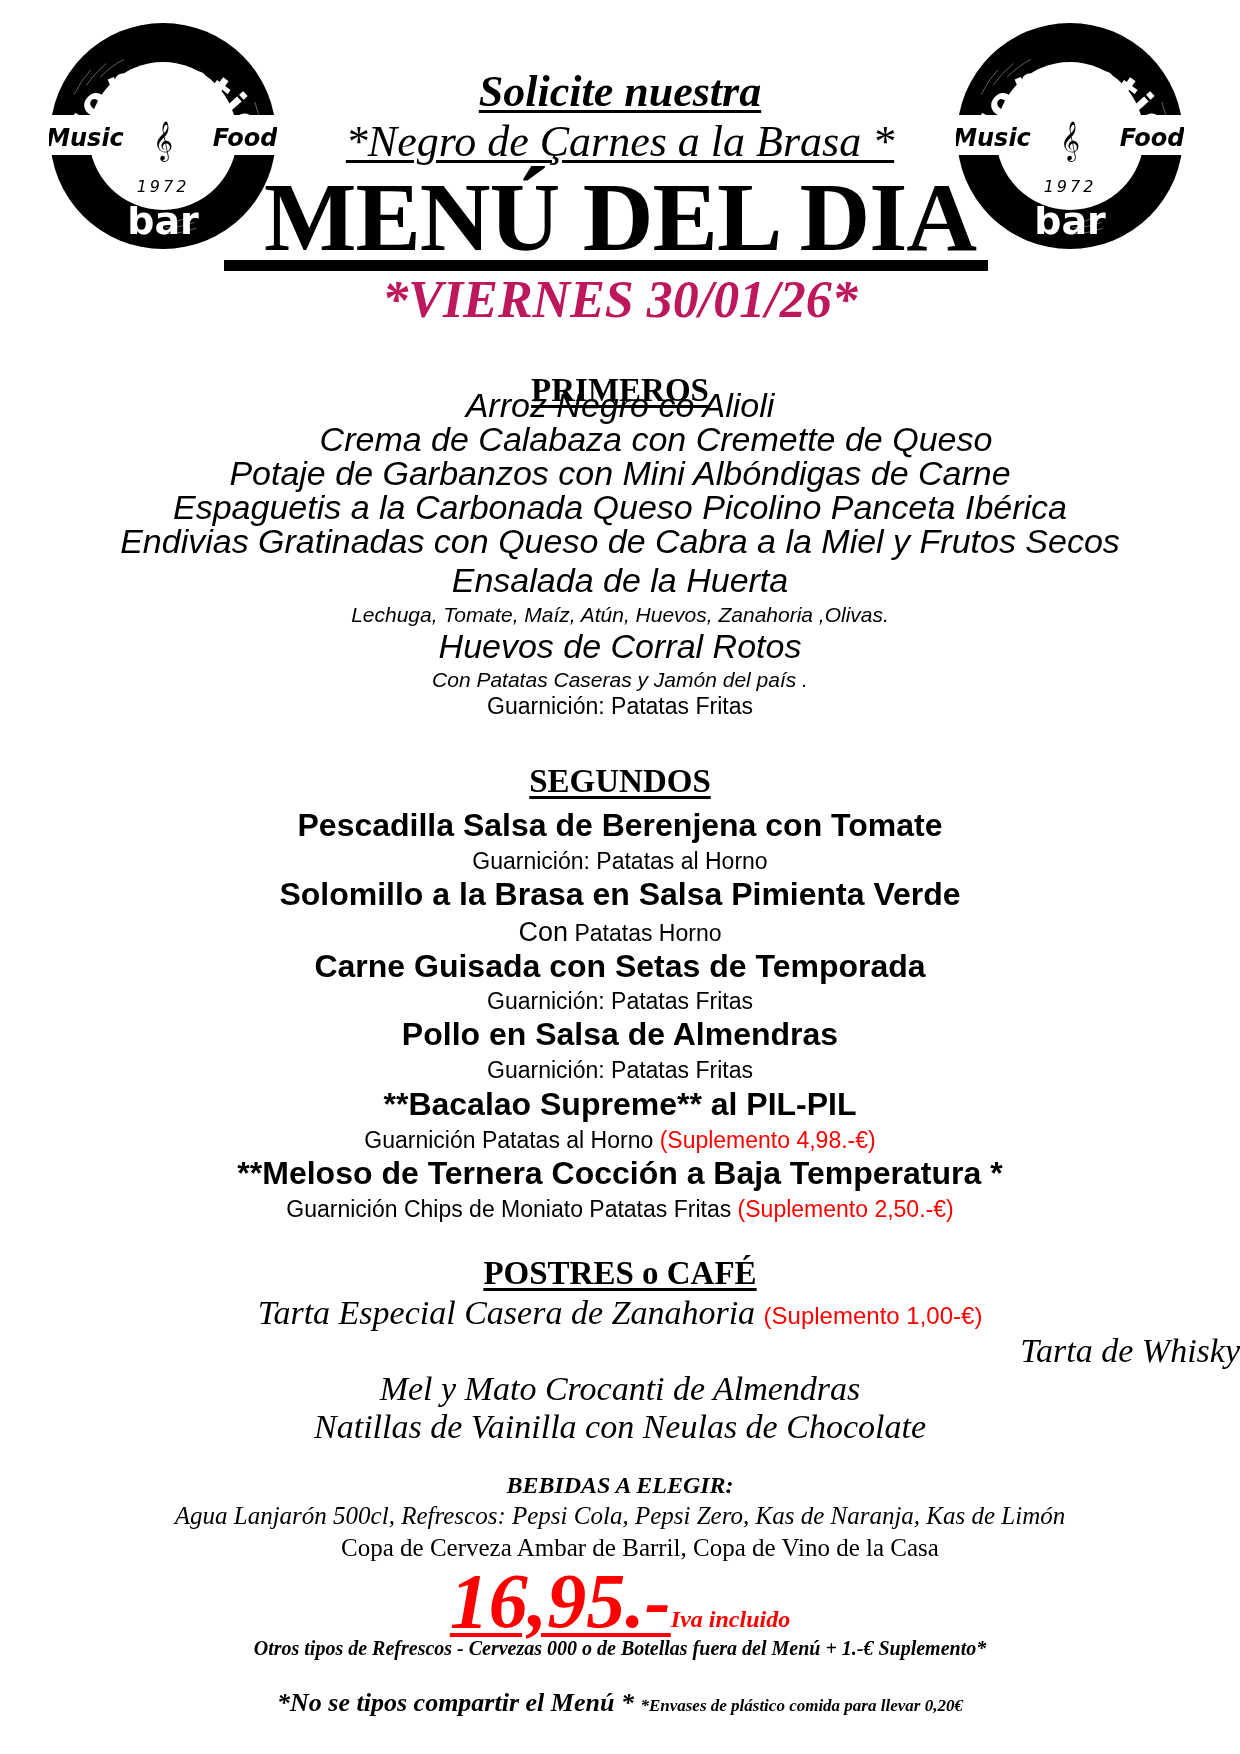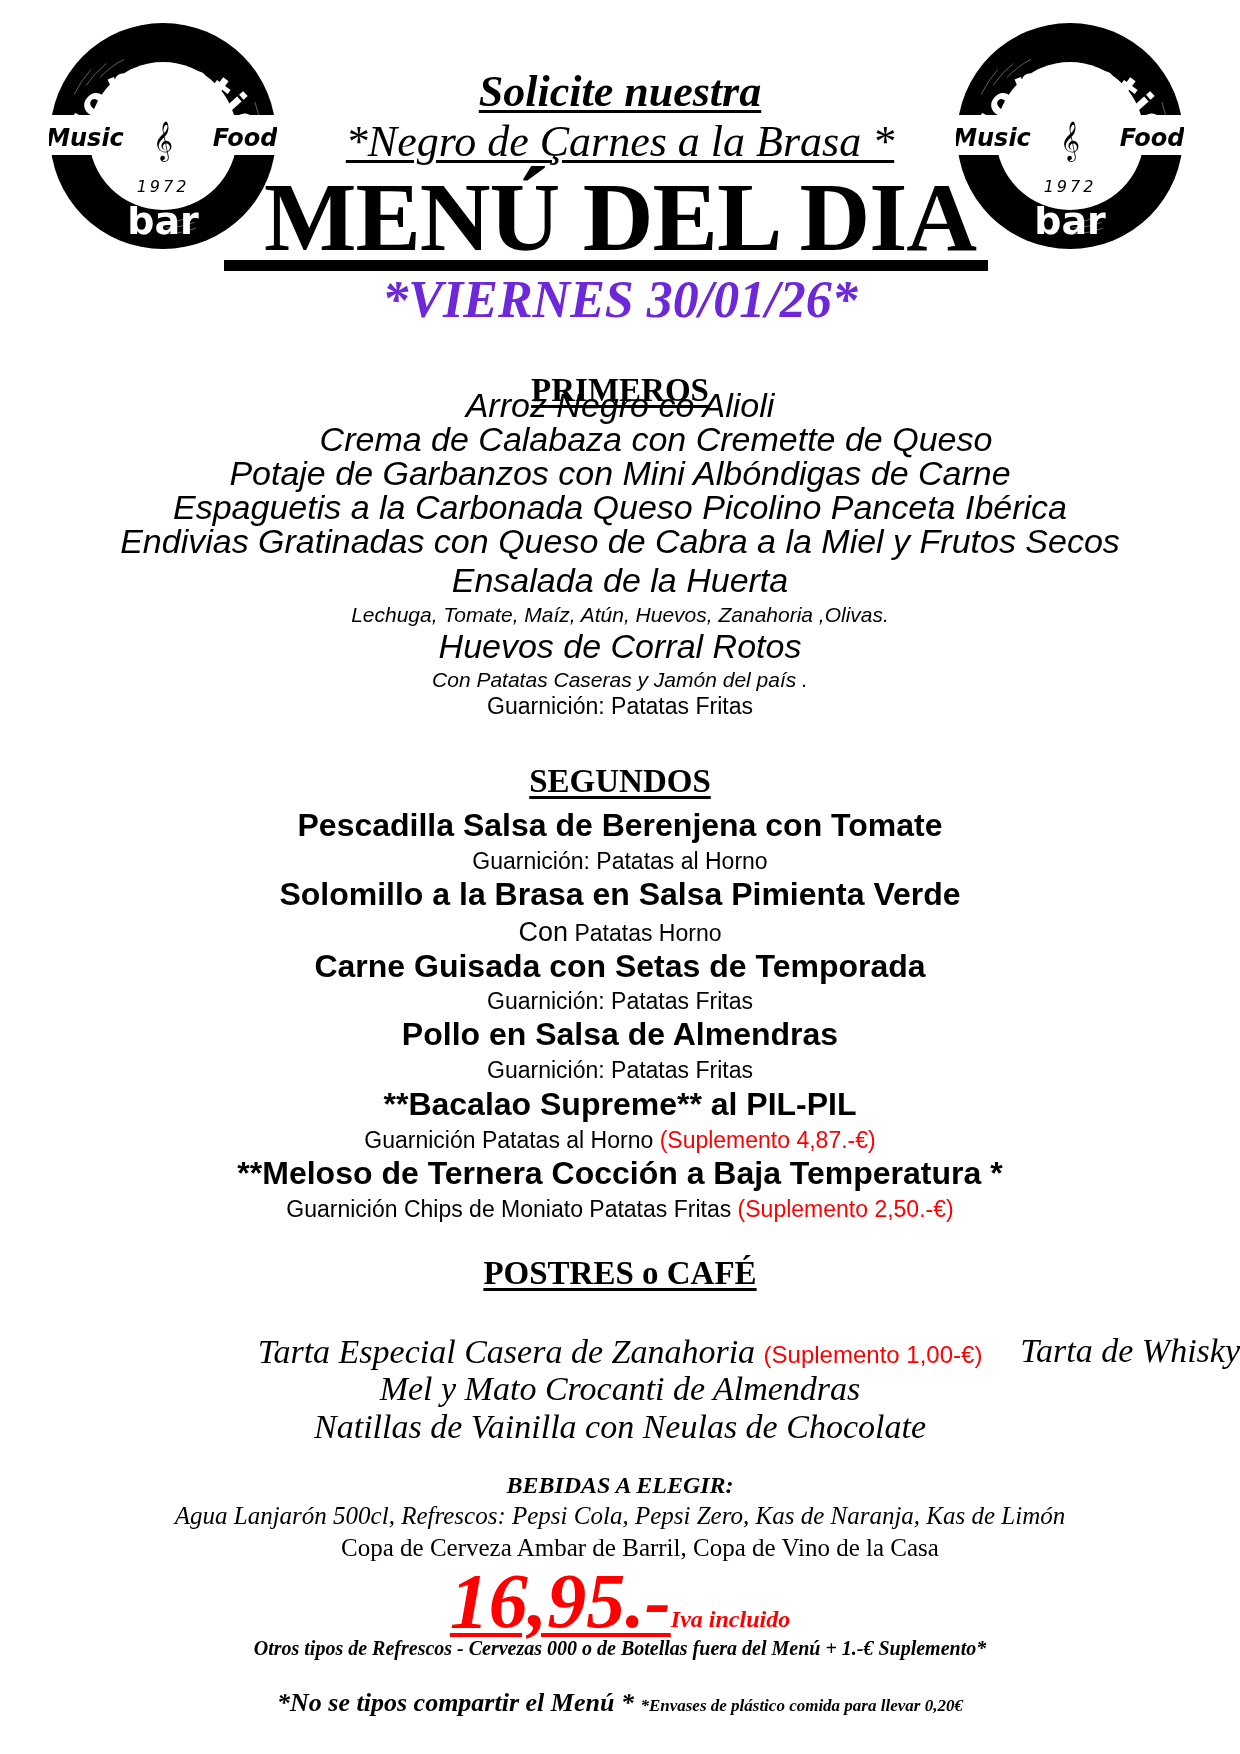--- a/index.html
+++ b/index.html
@@ -2,21 +2,21 @@
 <html><head>
 <meta charset="utf-8">
 <style>
   html, body { margin:0; padding:0; background:#ffffff; }
   body { width:1240px; height:1754px; position:relative; overflow:hidden; color:#000; }
   .abs { position:absolute; left:0; width:1240px; text-align:center; white-space:nowrap; }
   .serif { font-family:"Liberation Serif", "DejaVu Serif", serif; }
   .sans { font-family:"Liberation Sans", "DejaVu Sans", sans-serif; }
   .ul { text-decoration:underline; text-decoration-thickness:3px; text-underline-offset:4px; }
   .red { color:#ff0000; }
-  .orange { color:#6d28d9; }
+  .orange { color:#be185d; }
 
   
   .logo { position:absolute; width:228px; height:228px; top:22px; }
   .logo svg { width:228px; height:228px; display:block; }
 
   
   #solicite { top:66px; font-size:44px; font-weight:bold; font-style:italic; }
   #carta { top:116px; font-size:44px; font-style:italic; }
   #menu-title { top:168px; font-size:98px; font-weight:bold; line-height:98px; letter-spacing:-1px; }
   #menu-bar { position:absolute; left:224px; top:260px; width:764px; height:11px; background:#000; }
@@ -113,31 +113,31 @@
 <div class="abs sans bd-lg" style="top:876px;">Solomillo  a la Brasa en Salsa Pimienta Verde</div>
 <div class="abs sans rg-sm" style="top:917px;">
   <span style="font-size:27px;">Con</span><span> Patatas Horno</span>
 </div>
 <div class="abs sans bd-lg" style="top:948px;">Carne Guisada con Setas de Temporada</div>
 <div class="abs sans rg-sm" style="top:988px;">Guarnición: Patatas Fritas</div>
 <div class="abs sans bd-lg" style="top:1016px;">Pollo en Salsa de Almendras</div>
 <div class="abs sans rg-sm" style="top:1057px;">Guarnición: Patatas Fritas</div>
 <div class="abs sans bd-lg" style="top:1086px;">**Bacalao Supreme** al PIL-PIL</div>
 <div class="abs sans rg-sm" style="top:1127px;">
-  <span>Guarnición  Patatas al Horno  </span><span class="red">(Suplemento 4,87.-€)</span>
+  <span>Guarnición  Patatas al Horno  </span><span class="red">(Suplemento 4,98.-€)</span>
 </div>
 <div class="abs sans bd-lg" style="top:1155px;">**Meloso de Ternera Cocción a Baja Temperatura *</div>
 <div class="abs sans rg-sm" style="top:1196px;">
   <span>Guarnición  Chips de Moniato Patatas Fritas  </span><span class="red">(Suplemento 2,50.-€)</span>
 </div>
 
 <div class="abs serif section-h" style="top:1255px;">
   <span class="ul">POSTRES o CAFÉ</span>
 </div>
-<div class="abs serif ser-it" style="top:1294px;margin-top:39px;">
+<div class="abs serif ser-it" style="top:1294px;">
   <span>Tarta Especial Casera de  Zanahoria </span><span class="sans red" style="font-style:normal;font-size:24px;">(Suplemento 1,00-€)</span>
 </div>
 <div class="abs serif ser-it" style="top:1332px;text-align:right;">Tarta de Whisky</div>
 <div class="abs serif ser-it" style="top:1370px;">Mel y Mato Crocanti de Almendras</div>
 <div class="abs serif ser-it" style="top:1408px;">Natillas de Vainilla con Neulas de Chocolate</div>
 
 <div class="abs serif" style="top:1472px;font-size:24px;font-weight:bold;font-style:italic;">BEBIDAS A ELEGIR:</div>
 <div class="abs serif" style="top:1502px;font-size:25px;font-style:italic;">Agua Lanjarón 500cl, Refrescos: Pepsi Cola, Pepsi Zero, Kas de Naranja, Kas de Limón</div>
 <div class="abs serif" style="top:1534px;font-size:25px;padding-left:20px;">Copa de Cerveza Ambar de Barril, Copa de Vino de la Casa</div>
 

